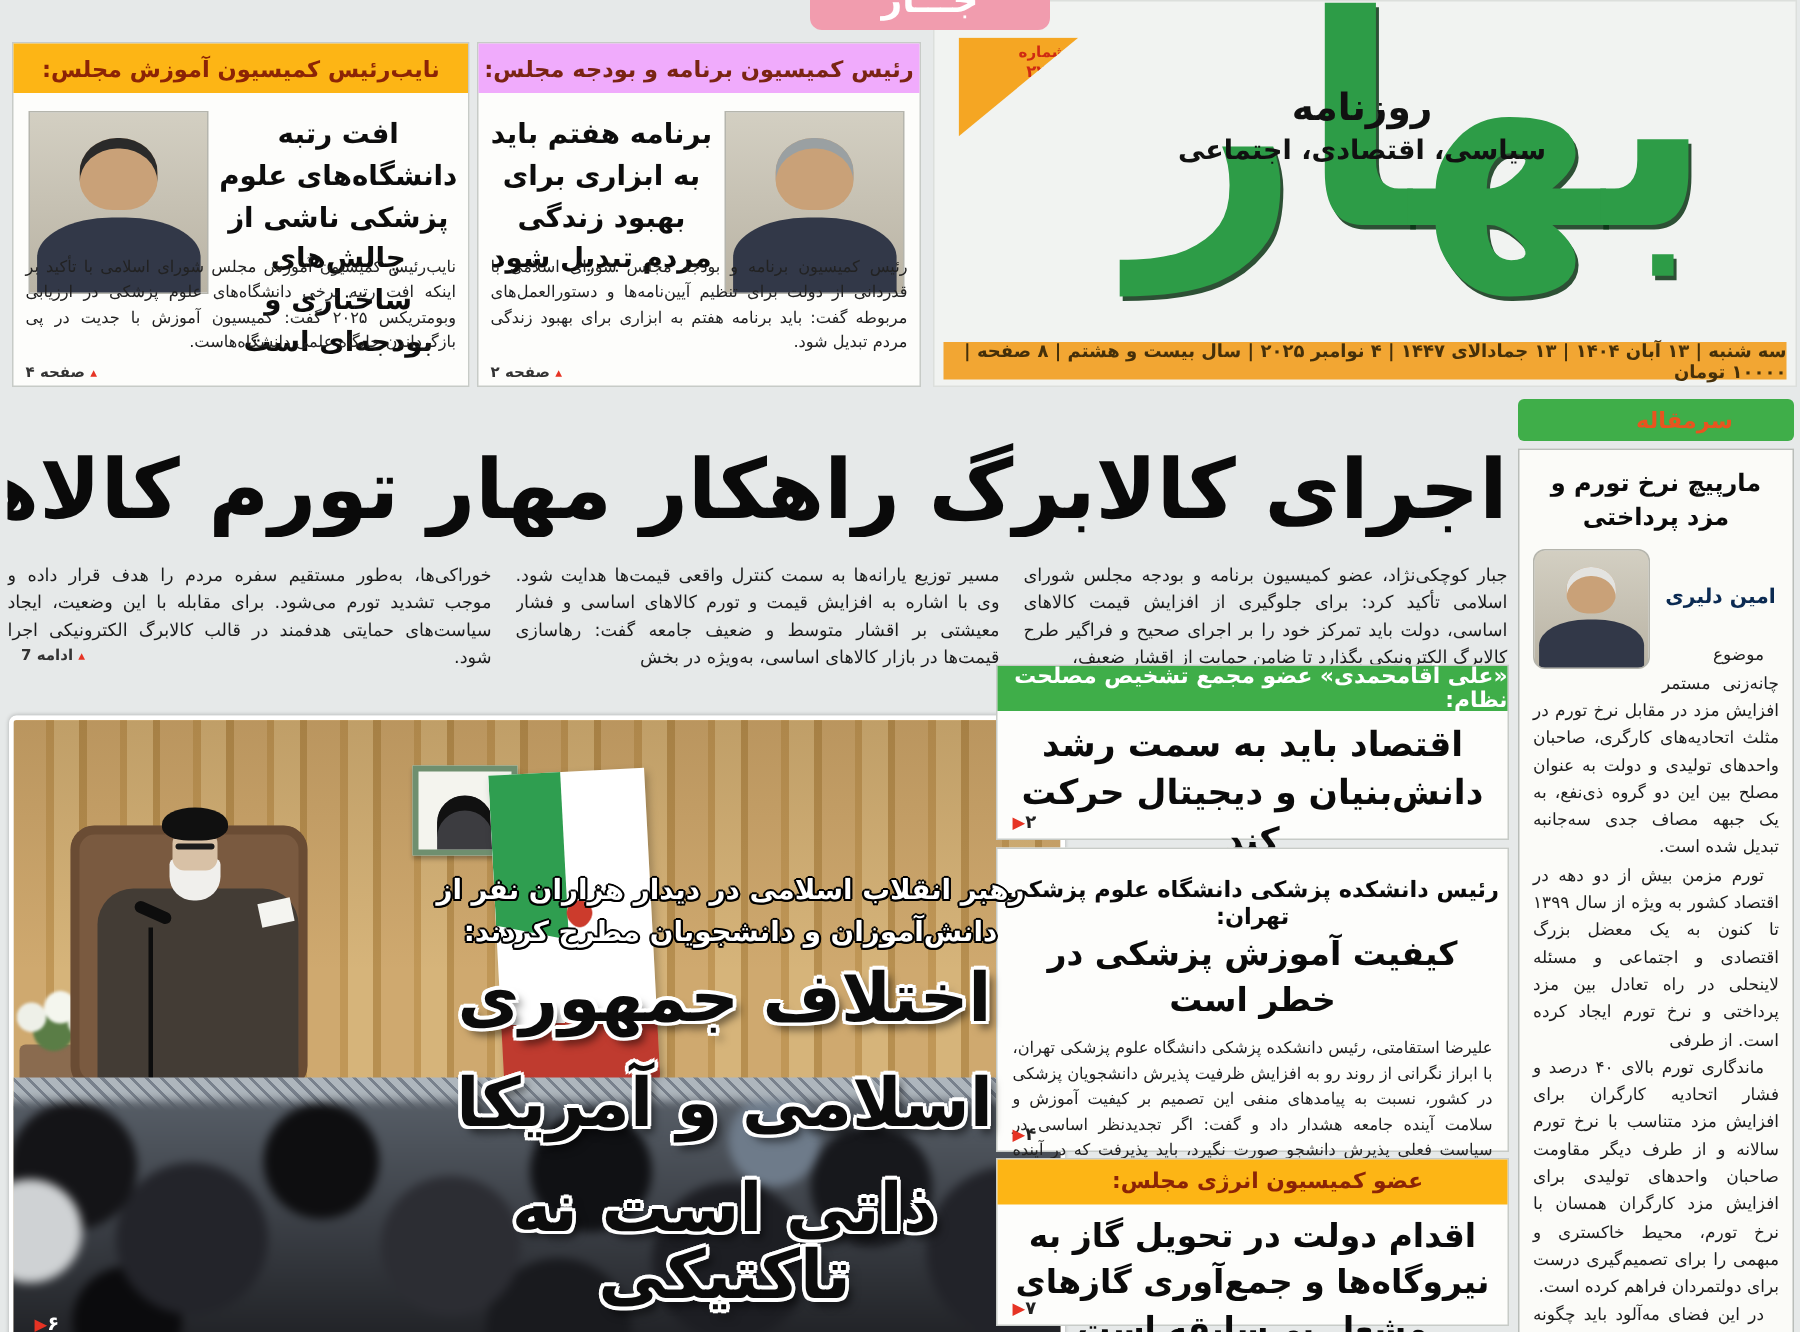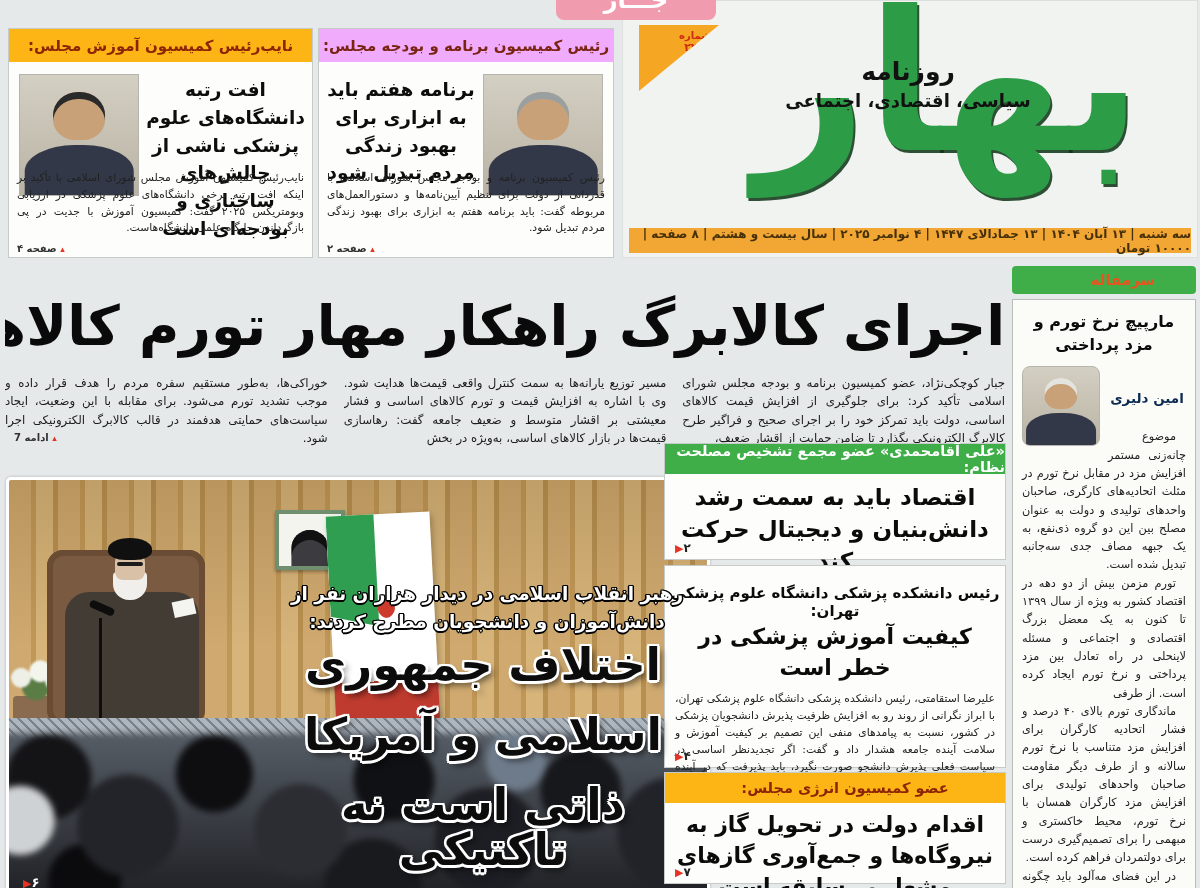--- a/index.html
+++ b/index.html
@@ -10,21 +10,21 @@
   
   .masthead { position:absolute; left:622px; top:0; width:576px; height:258px; background:#f1f3f1; border:1px solid #dcdfdc; }
   .logo { position:absolute; right:55px; top:-30px; font-size:195px; font-weight:bold; color:#2d9c47; line-height:1.15; text-shadow:2px 3px 0 rgba(10,50,20,.85); letter-spacing:-4px; }
   .tagline { position:absolute; left:150px; top:56px; width:270px; text-align:center; z-index:3; color:#111; }
   .tagline .t1 { font-size:25px; font-weight:bold; }
   .tagline .t2 { font-size:18px; font-weight:bold; margin-top:4px; }
   .issue-badge { position:absolute; left:16px; top:24px; width:80px; height:66px; background:#f5a623; clip-path:polygon(0 0,100% 0,0 100%); z-index:4; padding:5px 8px; }
   .issue-badge .lbl { color:#cf2a12; font-size:10px; font-weight:bold; }
   .issue-badge .num { color:#cf2a12; font-size:11px; font-weight:bold; }
   .datebar { position:absolute; left:6px; right:6px; bottom:4px; height:25px; background:#f2a633; color:#45300a; font-size:12px; font-weight:bold; display:flex; align-items:center; justify-content:center; z-index:4; }
-  .watermark { position:absolute; left:556px; top:0; width:160px; height:20px; background:#f19cae; border-radius:0 0 8px 8px; overflow:hidden; z-index:6; text-align:center; }
+  .watermark { position:absolute; left:540px; top:0; width:160px; height:20px; background:#f19cae; border-radius:0 0 8px 8px; overflow:hidden; z-index:6; text-align:center; }
   .watermark span { display:block; margin-top:-14px; color:#fff; font-weight:bold; font-size:24px; }
 
   
   .tbox { position:absolute; top:28px; height:230px; background:#fdfdfb; border:1px solid #c7cbc7; }
   .tbox .bar { height:33px; display:flex; align-items:center; justify-content:center; font-weight:bold; font-size:15px; }
   .bar-yellow { background:#fdb515; color:#8c2406; }
   .bar-green  { background:#f0abfc; color:#7a2413; }
   .tbox .content { position:absolute; top:33px; left:0; right:0; bottom:0; }
   .tbox .headline { position:absolute; top:14px; font-size:18.5px; font-weight:bold; line-height:1.5; color:#0d0d0d; text-align:center; }
   .tbox .body { position:absolute; left:8px; right:8px; bottom:20px; font-size:10.8px; line-height:1.55; text-align:justify; color:#222; }

